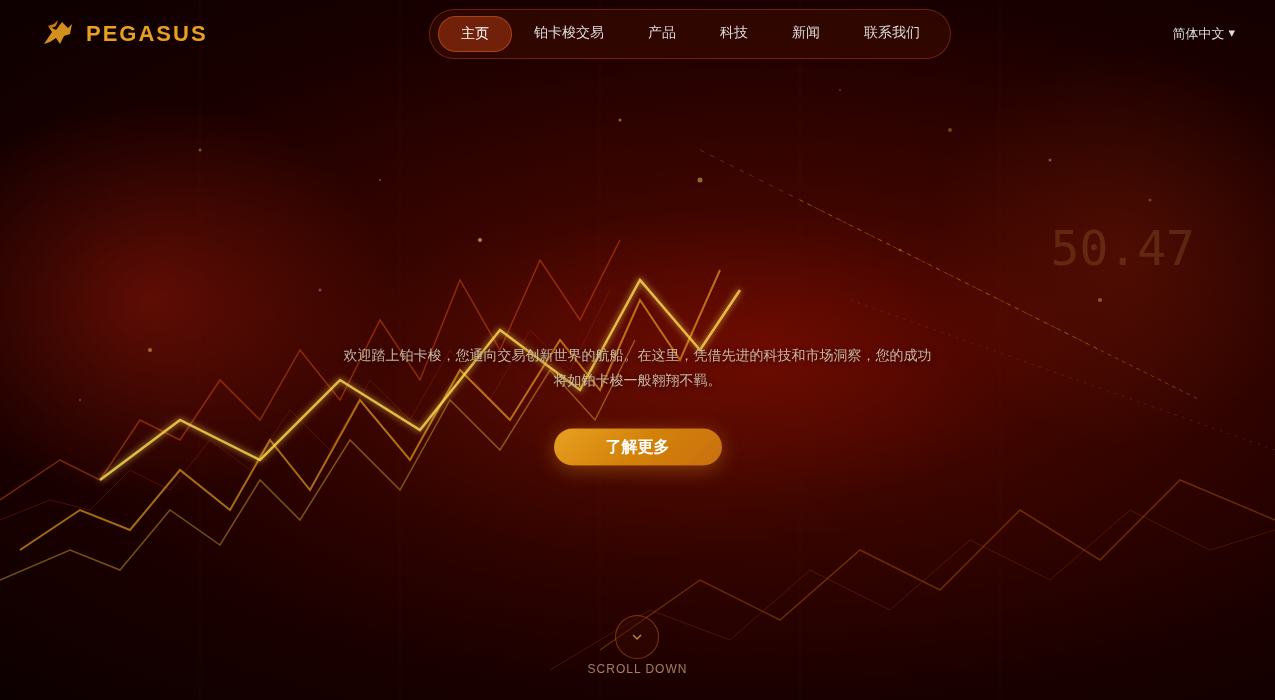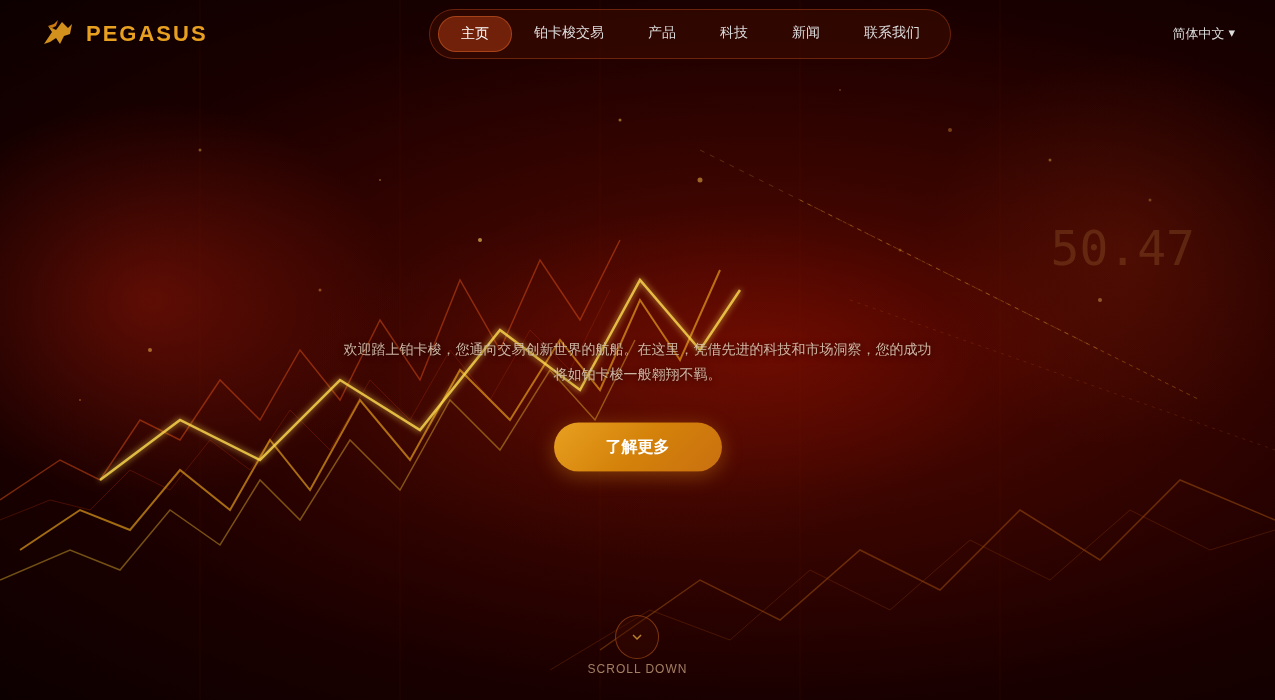--- a/index.html
+++ b/index.html
@@ -113,21 +113,21 @@
       margin: 4px auto 36px;
       line-height: 1.8;
       text-shadow: 0 1px 6px rgba(0,0,0,0.6);
     }
 
     .cta-button {
       display: inline-block;
       background: linear-gradient(135deg, #e8a020, #d4820a, #c97010);
       color: #fff;
       font-size: 16px;
-      padding: 14px 52px;
+      padding: 8px 52px;
       border-radius: 30px;
       cursor: pointer;
       border: none;
       font-family: inherit;
       font-weight: 600;
       box-shadow: 0 4px 20px rgba(220, 140, 20, 0.4);
       transition: all 0.2s;
     }
 
     

